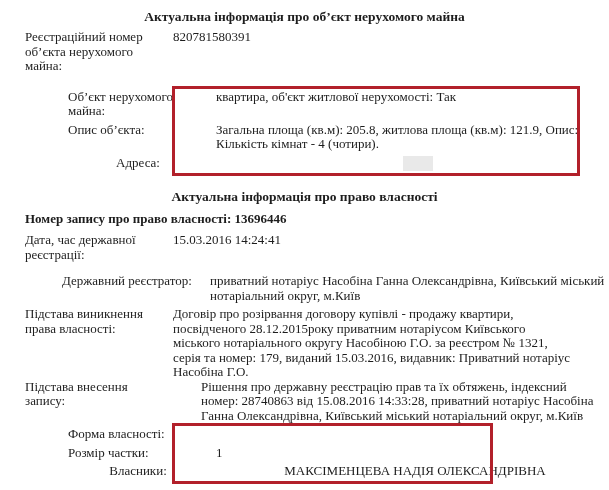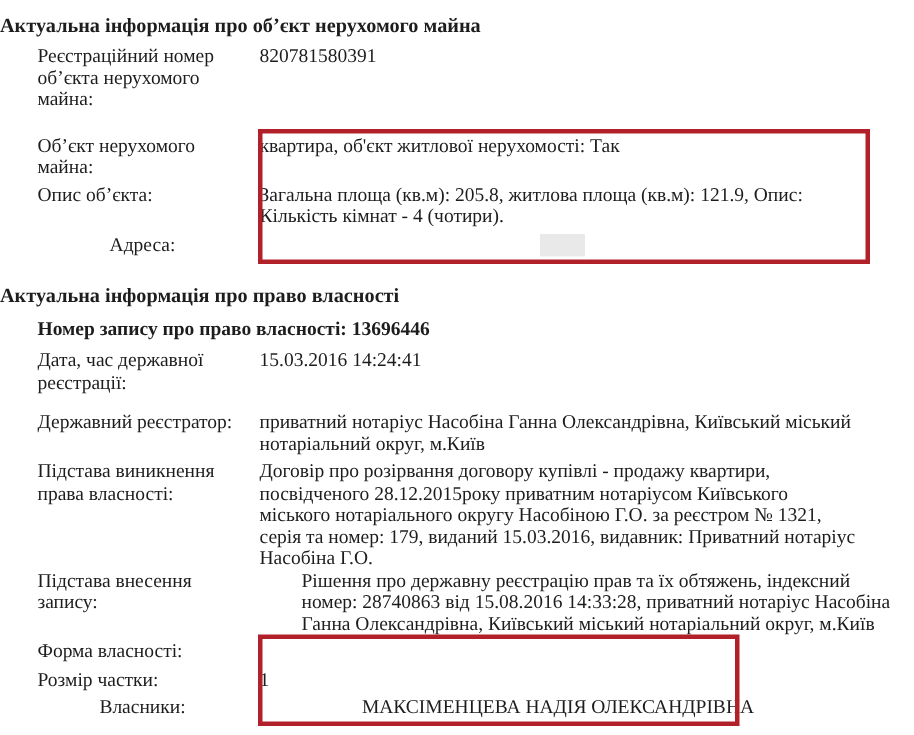--- a/index.html
+++ b/index.html
@@ -10,45 +10,46 @@
   body {
     width: 609px;
     height: 490px;
     overflow: hidden;
     font-family: "Liberation Serif", "DejaVu Serif", serif;
     font-size: 13px;
     line-height: 14.5px;
     color: #1d1d1d;
   }
   .section-title {
+    text-align: center;
     font-weight: bold;
     font-size: 13.5px;
     line-height: 16px;
   }
   .title-1 { padding-top: 9px; margin-bottom: 5px; }
   .title-2 { margin-top: 13px; margin-bottom: 6px; }
   .row {
     display: grid;
     grid-template-columns: 148px 398px;
     padding-left: 25px;
     margin-bottom: 6px;
   }
   .row .label { padding-right: 8px; }
   .row .value { }
   .row-reg-number { margin-bottom: 12px; }
   .row-date { margin-bottom: 12px; }
-  .row-registrar { margin-bottom: 4px; }
+  .row-registrar { margin-bottom: 4px; margin-left: 37px; }
   .row-basis-ownership { margin-bottom: 0; }
   .row-basis-entry { margin-bottom: 0; gap: 28px; }
   .boxgroup {
     position: relative;
     padding-top: 4px;
     padding-bottom: 5px;
   }
-  .boxgroup .row { margin-bottom: 4px; }
+  .boxgroup .row { margin-bottom: 4px; margin-left: 43px; }
   .boxgroup .row:last-child { margin-bottom: 0; text-align: center; }
   .highlight-box {
     position: absolute;
     top: 0;
     bottom: 0;
     left: 172px;
     box-sizing: border-box;
     border: 3px solid var(--highlight-border, #b2202a);
     pointer-events: none;
   }

